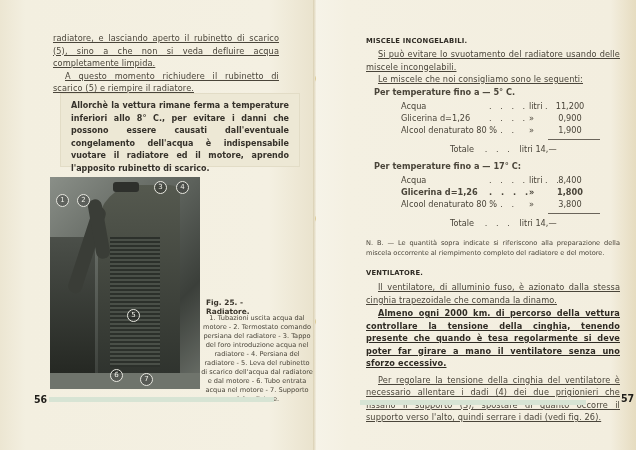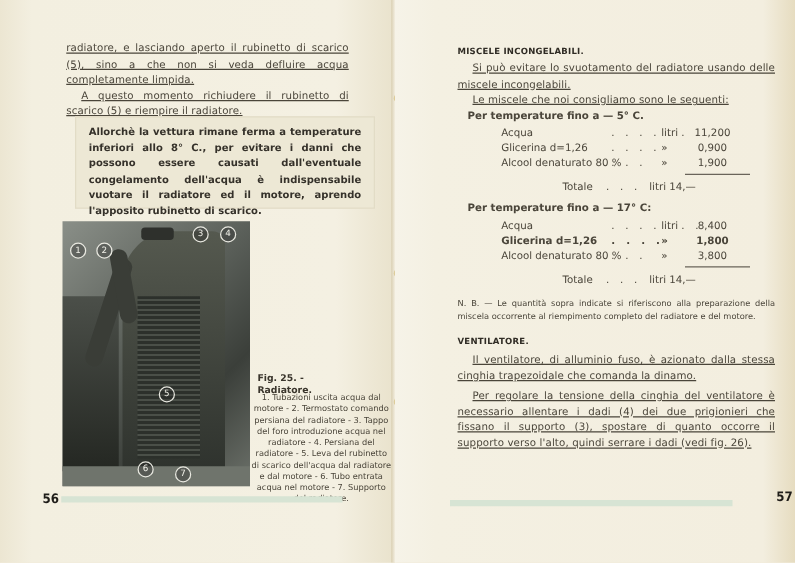--- a/index.html
+++ b/index.html
@@ -131,18 +131,19 @@
     <span>Totale</span>
     <span style="letter-spacing:3px; margin-left:8px;">. . .</span>
     <span style="margin-left:4px;">litri 14,—</span>
   </div>
 
   <div class="note">N. B. — Le quantità sopra indicate si riferiscono alla preparazione della miscela occorrente al riempimento completo del radiatore e del motore.</div>
 
   <div class="heading" style="left:366px; top:269px;">VENTILATORE.</div>
   <div class="txt" style="left:366px; top:281px; width:254px;">
     <p class="indent">Il ventilatore, di alluminio fuso, è azionato dalla stessa cinghia trapezoidale che comanda la dinamo.</p>
+    <p class="indent bold" style="margin-top:1px;">Almeno ogni 2000 km. di percorso della vettura controllare la tensione della cinghia, tenendo presente che quando è tesa regolarmente si deve poter far girare a mano il ventilatore senza uno sforzo eccessivo.</p>
     <p class="indent" style="margin-top:4px;">Per regolare la tensione della cinghia del ventilatore è necessario allentare i dadi (4) dei due prigionieri che fissano il supporto (3), spostare di quanto occorre il supporto verso l'alto, quindi serrare i dadi (vedi fig. 26).</p>
   </div>
 
   <div class="rule" style="left:360px; top:400px; width:226px;"></div>
   <div class="pnum" style="left:590px; top:392px;margin-left:31px;">57</div>
 </div>
 
 </body></html>

